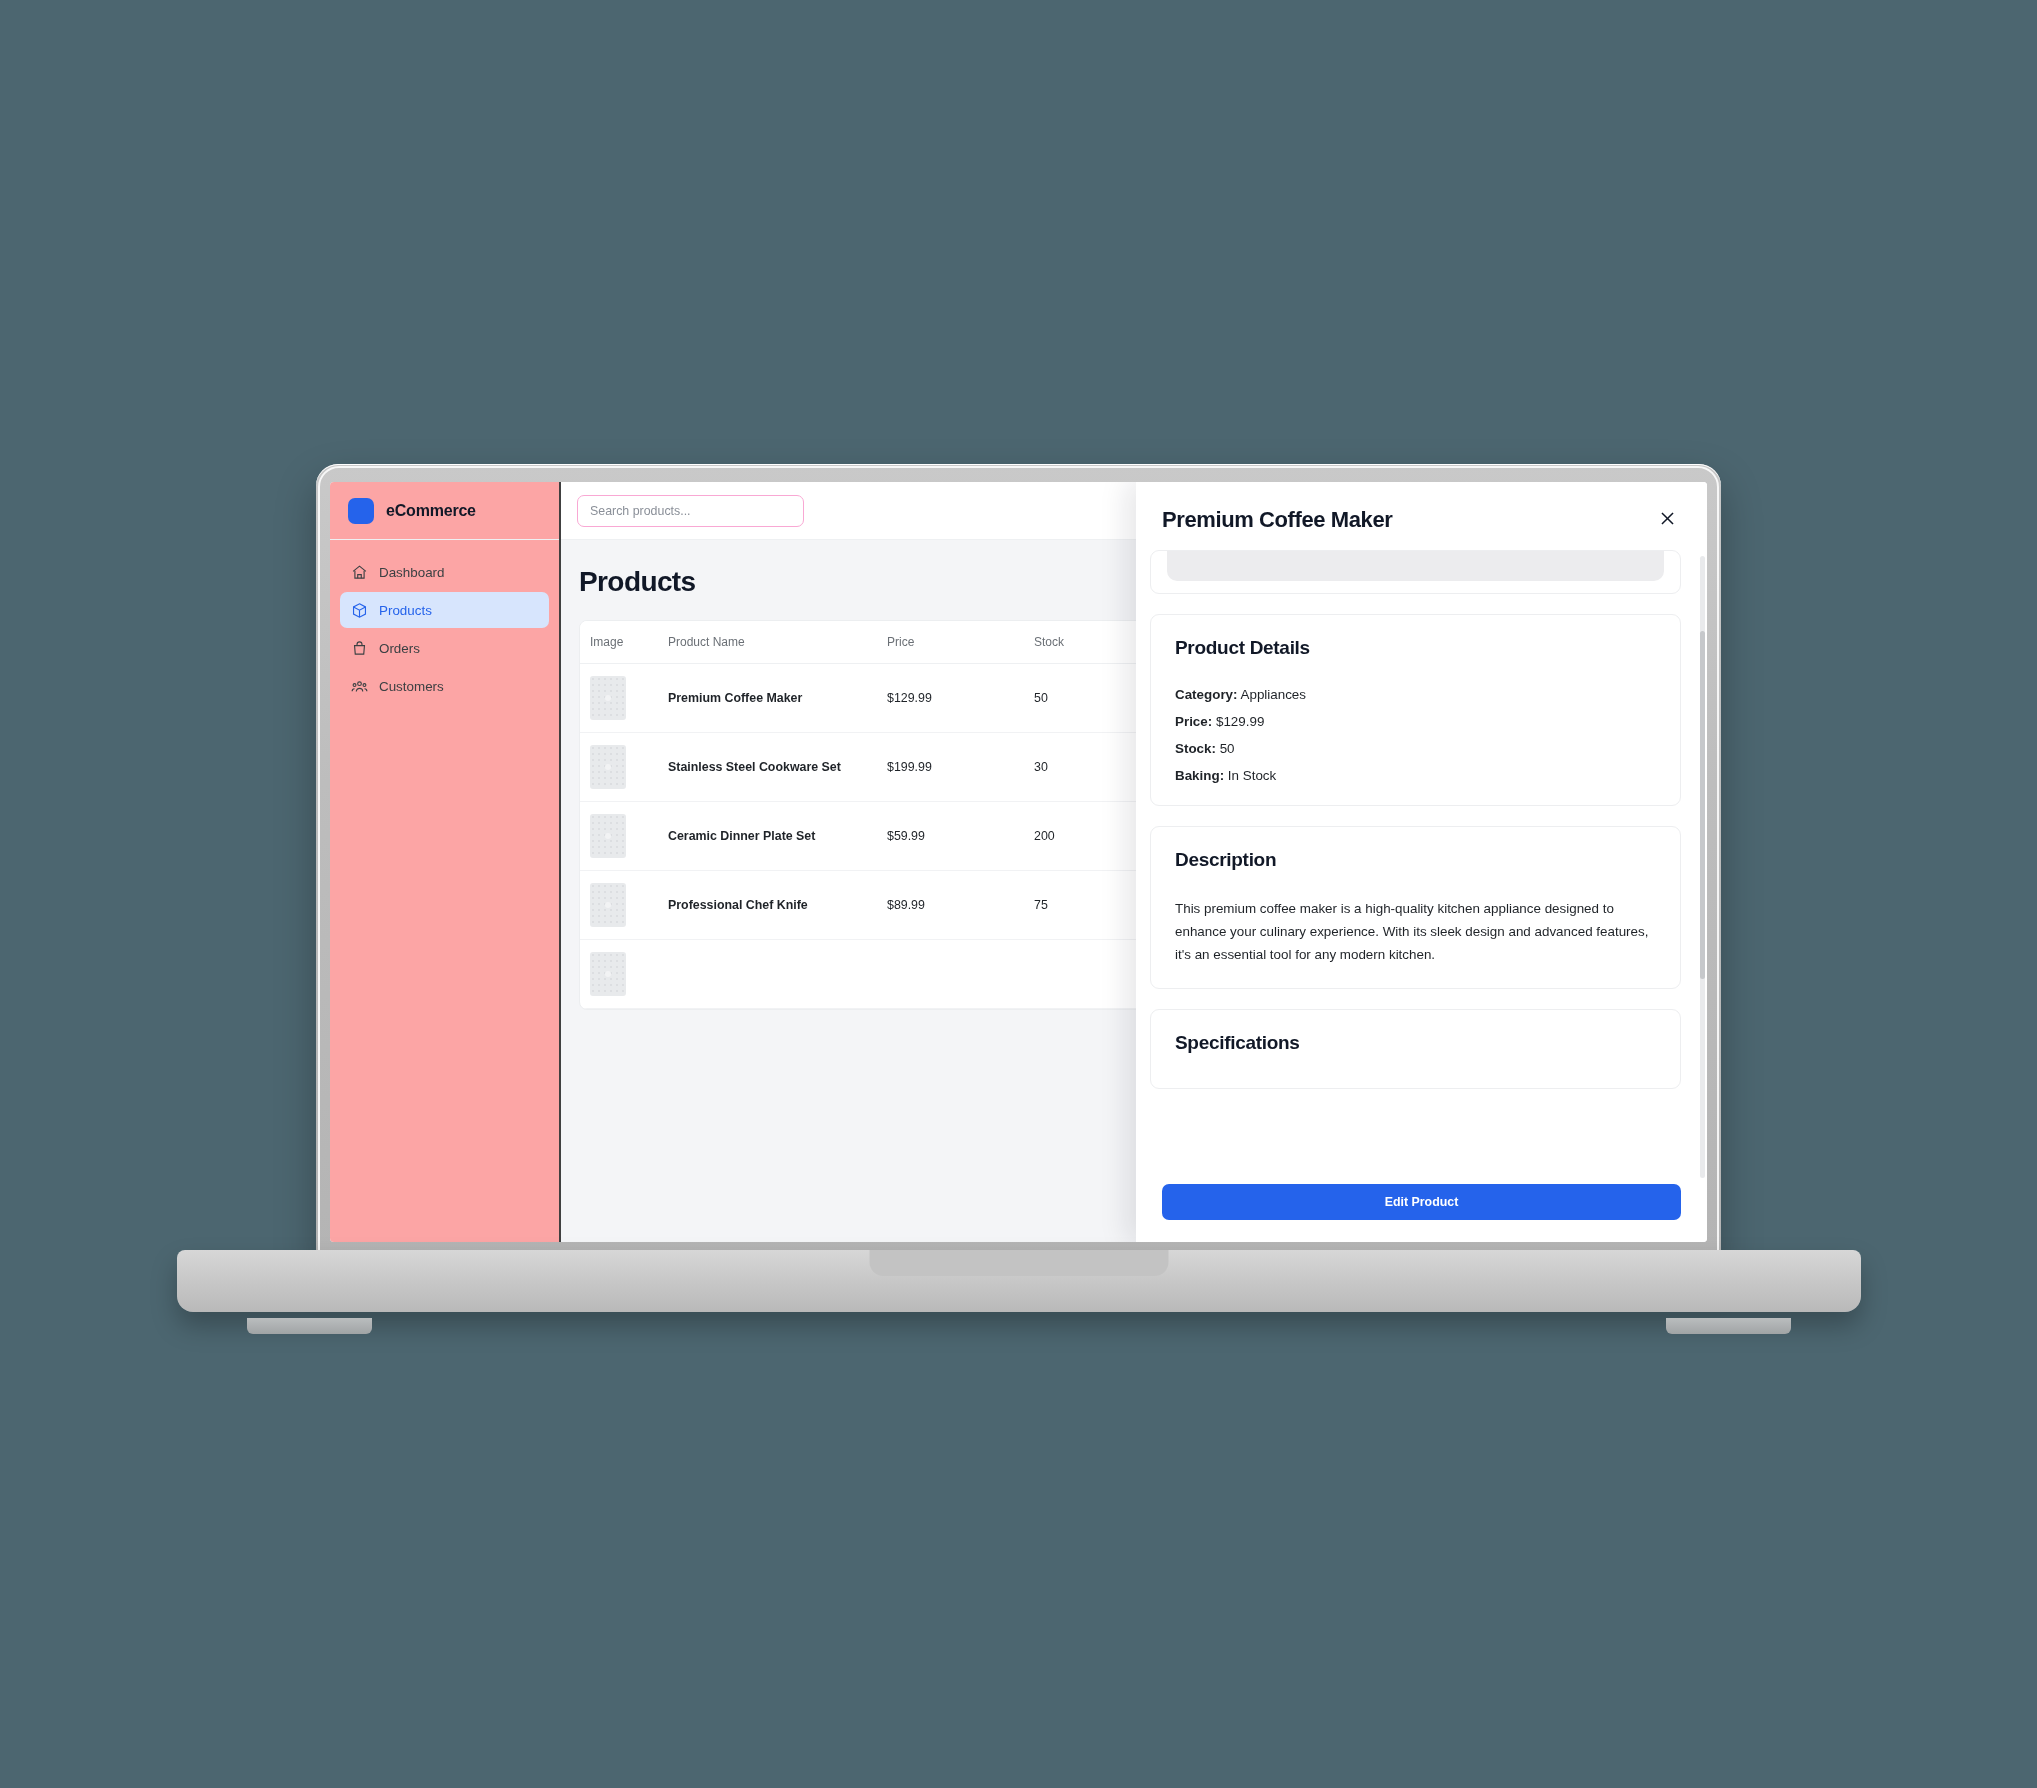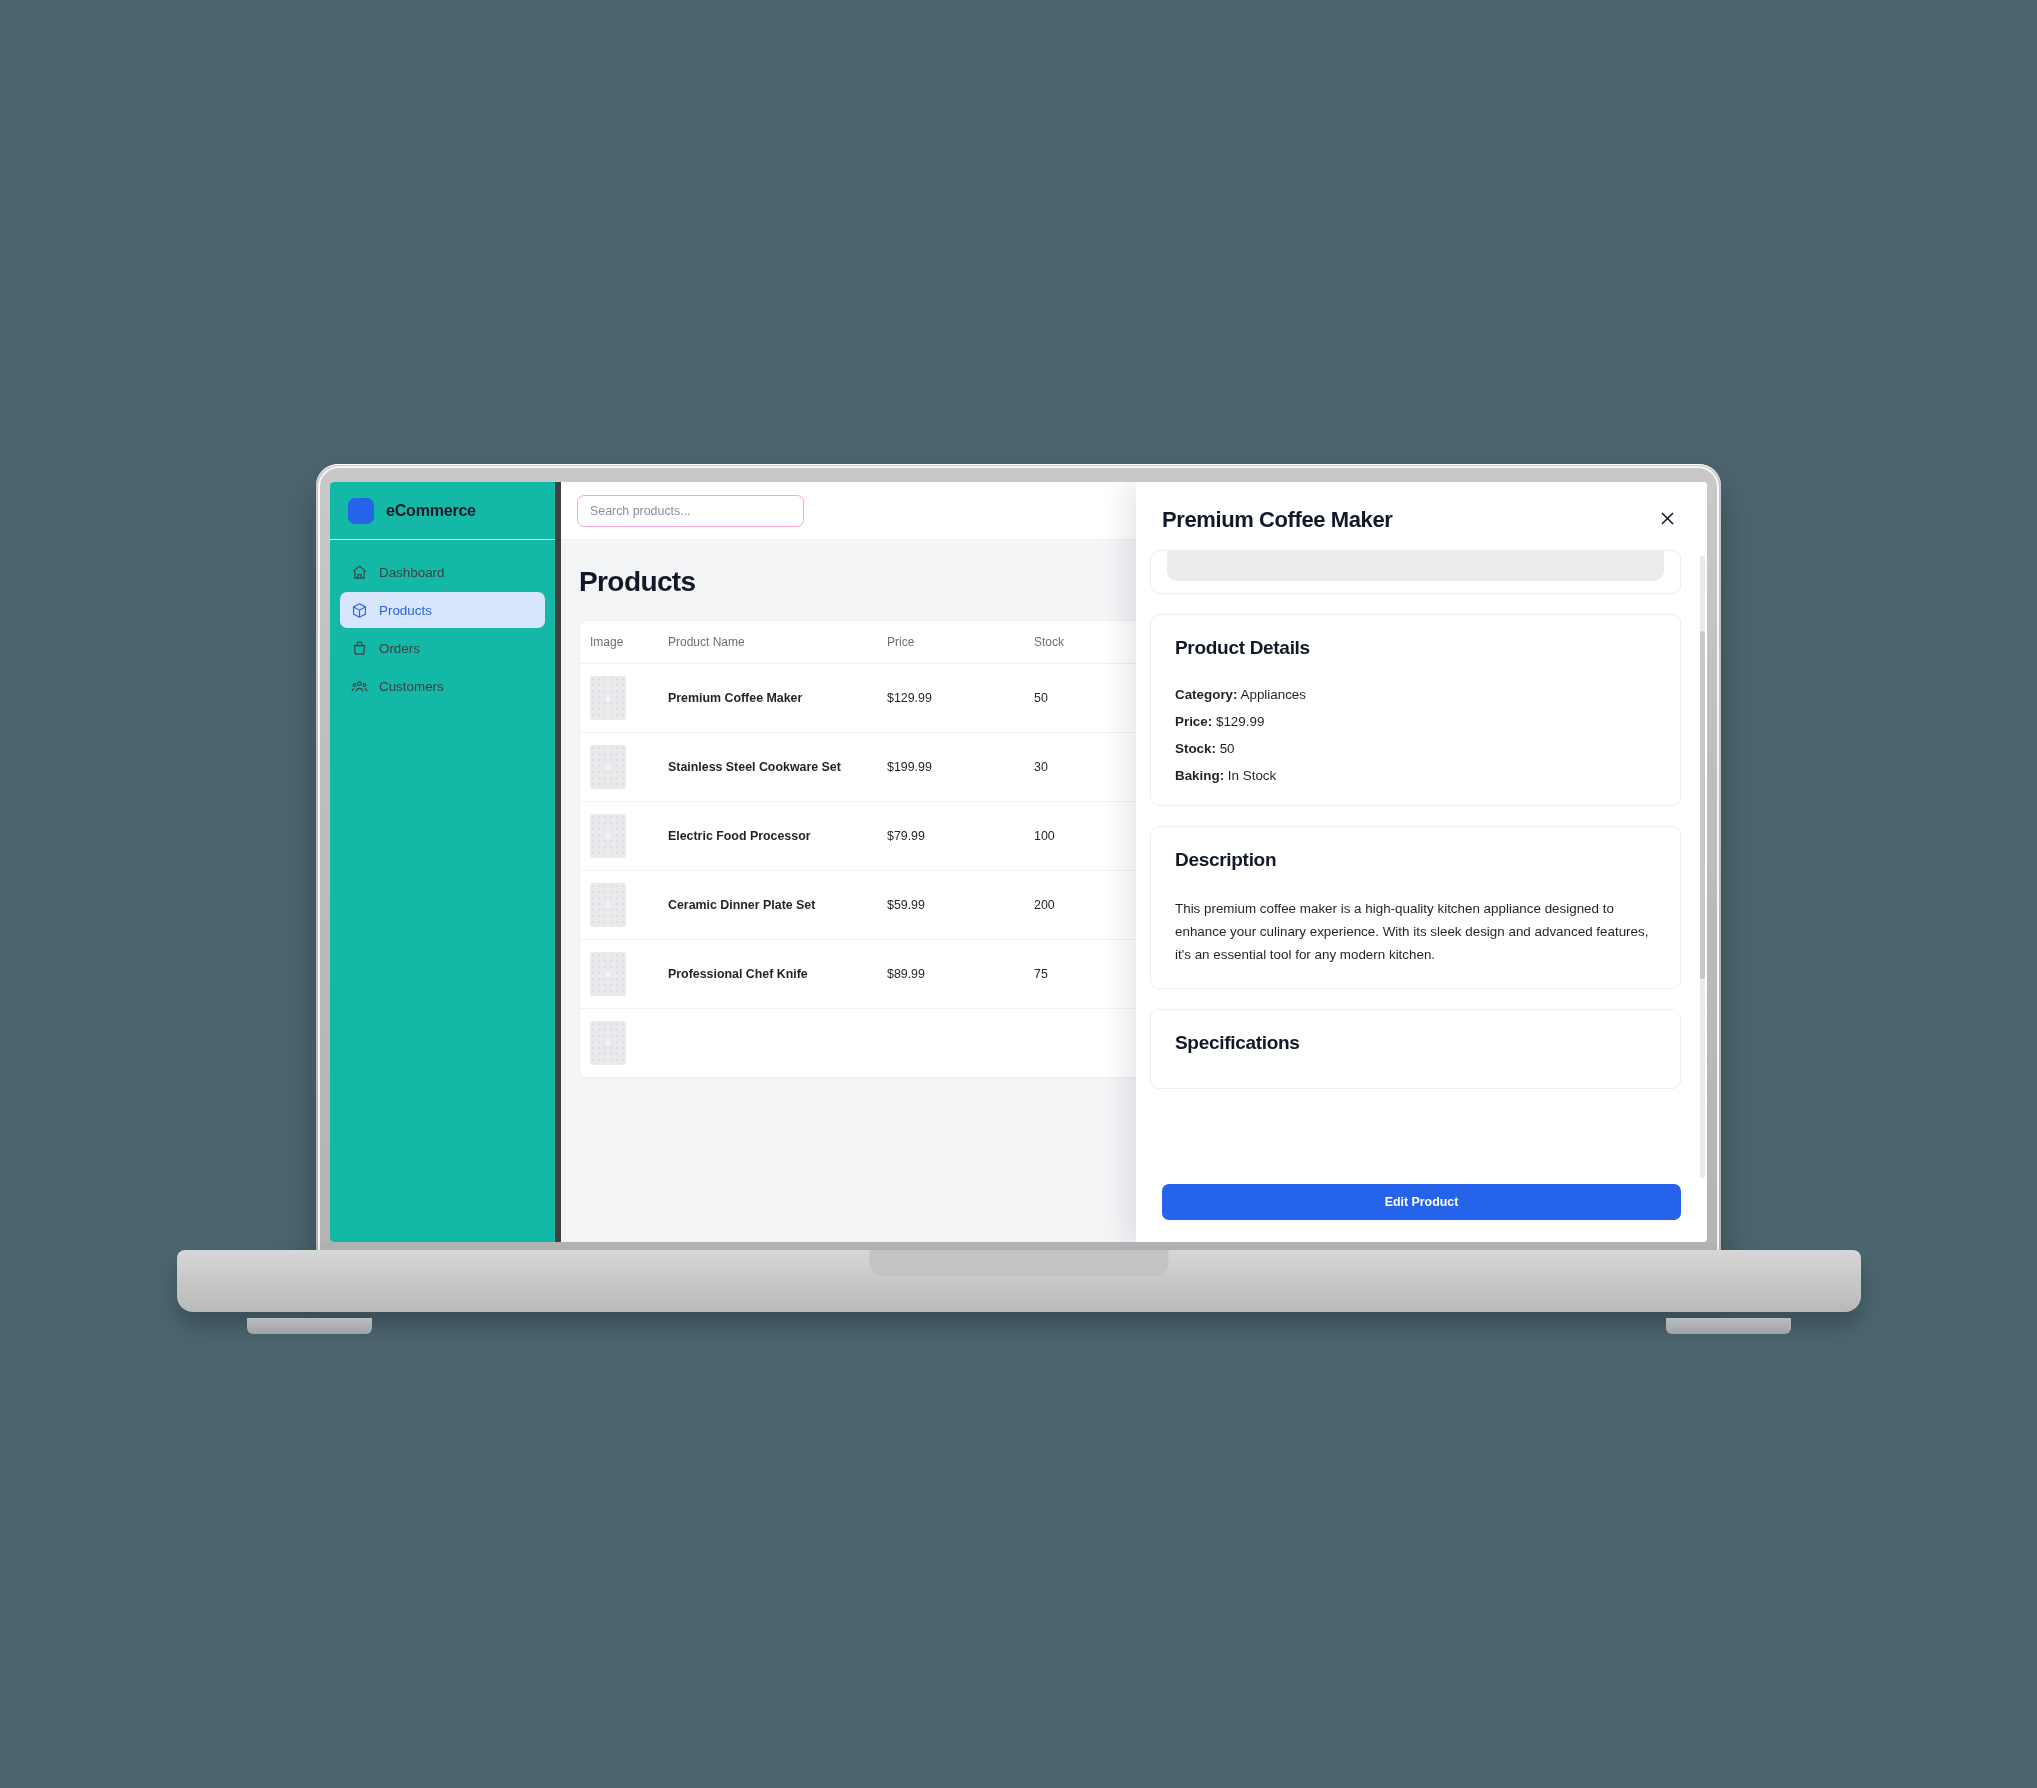--- a/index.html
+++ b/index.html
@@ -67,21 +67,21 @@
   }
   #foot-left{ left:70px; width:125px; }
   #foot-right{ right:70px; width:125px; }
 
   
   #app { display:flex; width:100%; height:100%; background:#ffffff; }
 
   
   #sidebar {
     width: 231px; flex:0 0 231px; height:100%;
-    background:#14b8a6; border-right:6px solid #404040;
+    background:#fca5a5; border-right:2px solid #404040;
     display:flex; flex-direction:column;
   }
   #brand {
     height: 58px; display:flex; align-items:center; gap:12px;
     padding: 0 18px; border-bottom:1px solid #eef0f2;
   }
   #brand-logo {
     width:26px; height:26px; border-radius:7px; background:#2563eb; flex:0 0 26px;
   }
   #brand-name { font-size:16px; font-weight:700; color:#111827; letter-spacing:-0.2px; }
@@ -285,28 +285,20 @@
                     <td class="price">$129.99</td>
                     <td class="stock">50</td>
                   </tr>
                   <tr>
                     <td>
                         <div class="thumb"></div>
                       </td>
                     <td>Stainless Steel Cookware Set</td>
                     <td class="price">$199.99</td>
                     <td class="stock">30</td>
-                  </tr>
-                  <tr>
-                    <td>
-                        <div class="thumb"></div>
-                      </td>
-                    <td>Electric Food Processor</td>
-                    <td class="price">$79.99</td>
-                    <td class="stock">100</td>
                   </tr>
                   <tr>
                     <td>
                         <div class="thumb"></div>
                       </td>
                     <td>Ceramic Dinner Plate Set</td>
                     <td class="price">$59.99</td>
                     <td class="stock">200</td>
                   </tr>
                   <tr>

